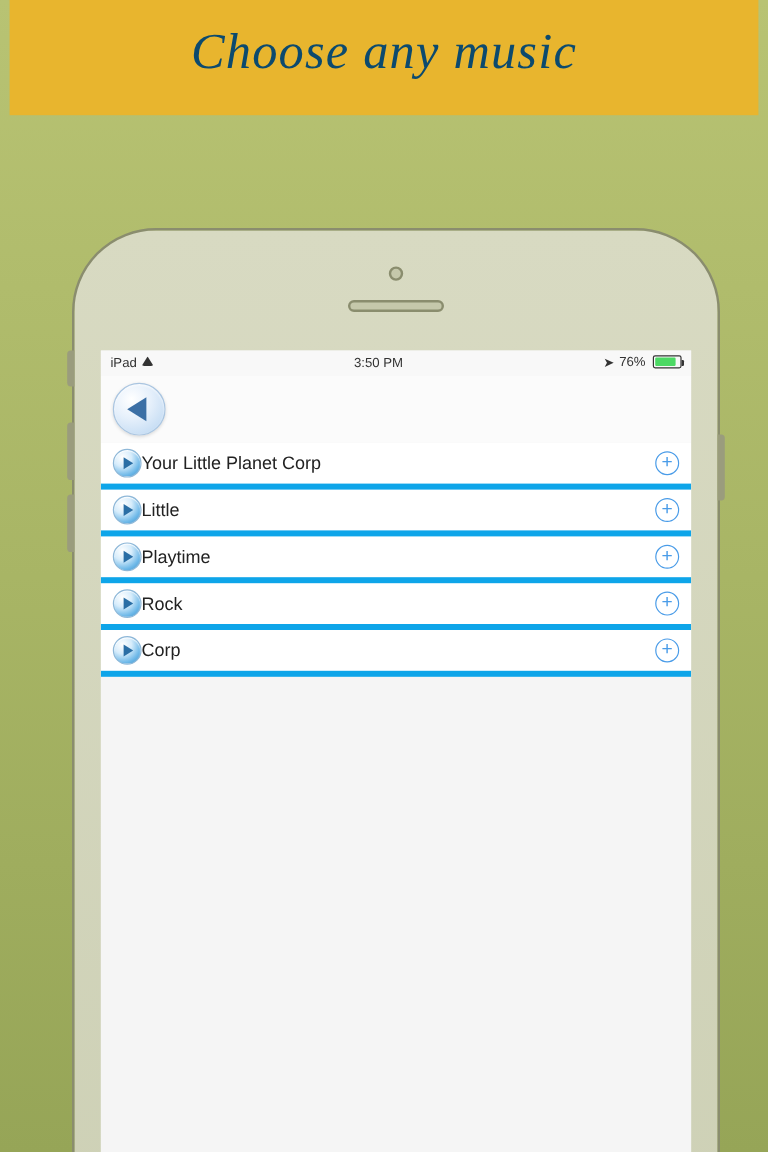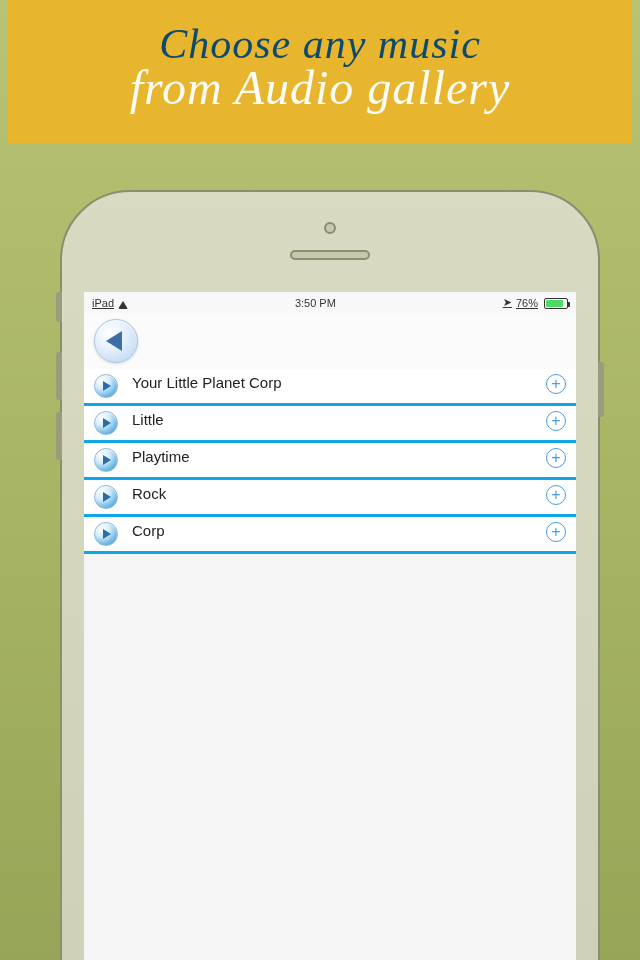--- a/index.html
+++ b/index.html
@@ -97,23 +97,22 @@
       display: flex;
       justify-content: space-between;
       align-items: center;
       padding: 4px 8px;
       font-size: 11px;
       color: #333;
       background: #f8f8f8;
     }
     .status-left, .status-right {
       display: flex;
-      align-items: flex-end;
+      align-items: flex-start;
       gap: 4px;
-      text-decoration: underline;
     }
     .status-center { font-weight: 500; text-align: center; }
     .wifi-icon {
       display: inline-block;
       width: 0; height: 0;
       border-left: 5px solid transparent;
       border-right: 5px solid transparent;
       border-bottom: 8px solid #333;
       border-radius: 2px;
     }
@@ -158,23 +157,24 @@
       border-top: 10px solid transparent;
       border-bottom: 10px solid transparent;
       border-right: 16px solid #3b6fa5;
       margin-right: 4px;
     }
     .list {
       background: #fff;
     }
     .list-item {
       display: flex;
+      align-items: center;
       padding: 5px 10px;
-      border-bottom: 3px solid #0ea5e9;
-      gap: 14px;
+      border-bottom: 5px solid #0ea5e9;
+      gap: 0;
     }
     .play-ball {
       width: 24px; height: 24px;
       border-radius: 50%;
       background: radial-gradient(circle at 32% 28%, #ffffff 0%, #d6ecfb 35%, #6db8e8 70%, #3a8dc7 100%);
       border: 1px solid #8fb8d8;
       display: flex;
       align-items: center;
       justify-content: center;
       flex-shrink: 0;
@@ -205,21 +205,20 @@
       font-weight: 300;
       line-height: 1;
       flex-shrink: 0;
     }
   </style>
 </head>
 <body>
 
 <div class="banner">
   <div class="banner-line1">Choose any music</div>
-  <div class="banner-line2">from Audio gallery</div>
 </div>
 
 <div class="phone-outer">
   <div class="phone-btn-left1"></div>
   <div class="phone-btn-left2"></div>
   <div class="phone-btn-left3"></div>
   <div class="phone-btn-right"></div>
   <div class="phone-top">
     <div class="phone-camera"></div>
     <div class="phone-speaker"></div>

